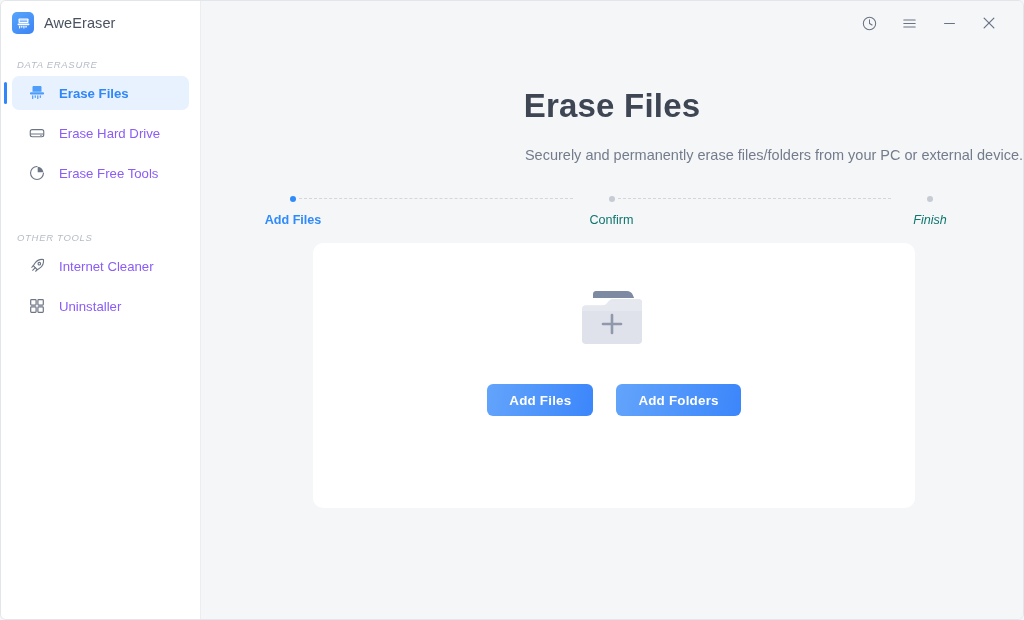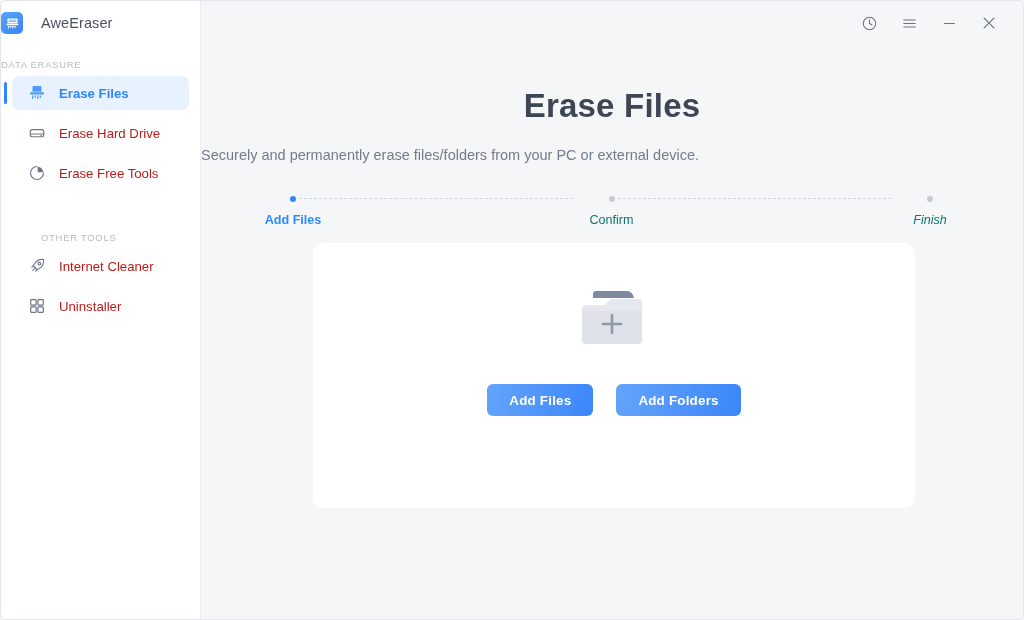--- a/index.html
+++ b/index.html
@@ -33,45 +33,47 @@
     background: #ffffff;
     border-right: 1px solid #ebedf0;
     box-sizing: border-box;
     flex: 0 0 200px;
     position: relative;
   }
   .brand {
     display: flex;
     align-items: center;
     height: 44px;
-    padding-left: 0;
-    gap: 18px;
+    padding-left: 11px;
+    gap: 10px;
   }
   .brand-logo {
     width: 22px;
     height: 22px;
     border-radius: 5px;
     background: linear-gradient(145deg, #56a5fb 0%, #3d84f5 100%);
     display: flex;
     align-items: center;
     justify-content: center;
     flex: 0 0 22px;
   }
   .brand-name {
     font-size: 14.5px;
     color: #4a5260;
     letter-spacing: .1px;
   }
   .sect-label {
     font-size: 9.5px;
     color: #b6bcc6;
     letter-spacing: .7px;
+    padding-left: 16px;
     margin-top: 14px;
     margin-bottom: 6px;
     text-transform: uppercase;
+    font-style: italic;
   }
   .nav-item {
     position: relative;
     display: flex;
     align-items: center;
     height: 34px;
     margin: 6px 11px 6px 11px;
     border-radius: 7px;
     padding-left: 15px;
     box-sizing: border-box;
@@ -81,21 +83,21 @@
   .nav-item .nav-icon {
     width: 19px;
     height: 19px;
     display: flex;
     align-items: center;
     justify-content: center;
     flex: 0 0 19px;
   }
   .nav-label {
     font-size: 13.2px;
-    color: #b91c1c;
+    color: #8b5cf6;
     white-space: nowrap;
   }
   .nav-item.active {
     background: #e8f1fe;
   }
   .nav-item.active .nav-label {
     color: #2f87fa;
     font-weight: bold;
   }
   .nav-item.active::before {
@@ -135,21 +137,21 @@
   }
   .page-title {
     text-align: center;
     font-size: 33px;
     font-weight: bold;
     color: #3e4654;
     margin-top: 42px;
     letter-spacing: .2px;
   }
   .page-sub {
-    text-align: left;
+    text-align: right;
     font-size: 14.5px;
     color: #737c8b;
     margin-top: 22px;
   }
 
   
   .stepper {
     margin: 33px 62px 0 62px;
     position: relative;
     height: 40px;
@@ -283,21 +285,21 @@
     <div class="nav-item">
       <span class="nav-icon">
         <svg width="18" height="18" viewBox="0 0 24 24" fill="none" stroke="#6d7585" stroke-width="1.5" stroke-linecap="round" stroke-linejoin="round">
           <path d="M12 3.4 A8.6 8.6 0 1 0 20.6 12"></path>
           <path d="M12.9 3.5 A8.6 8.6 0 0 1 20.5 11.1 L12.9 11.1 Z" fill="#6d7585" stroke="none"></path>
         </svg>
       </span>
       <span class="nav-label">Erase Free Tools</span>
     </div>
 
-    <div class="sect-label" style="margin-top:42px;margin-left:40px;">OTHER TOOLS</div>
+    <div class="sect-label" style="margin-top:42px;">OTHER TOOLS</div>
 
 
     <div class="nav-item">
       <span class="nav-icon">
         <svg width="18" height="18" viewBox="0 0 24 24" fill="none" stroke="#6d7585" stroke-width="1.5" stroke-linecap="round" stroke-linejoin="round">
           <path d="M20.6 3.4 C16.4 2.8 11.6 5 9.2 8.4 L7 11.6 L12.4 17 L15.6 14.8 C19 12.4 21.2 7.6 20.6 3.4 Z"></path>
           <circle cx="15.1" cy="8.9" r="1.7"></circle>
           <path d="M7.1 11.6 L5 13.7 M9.7 14.2 L6.2 17.7 M12.3 16.9 L10.2 19"></path>
         </svg>
       </span>

